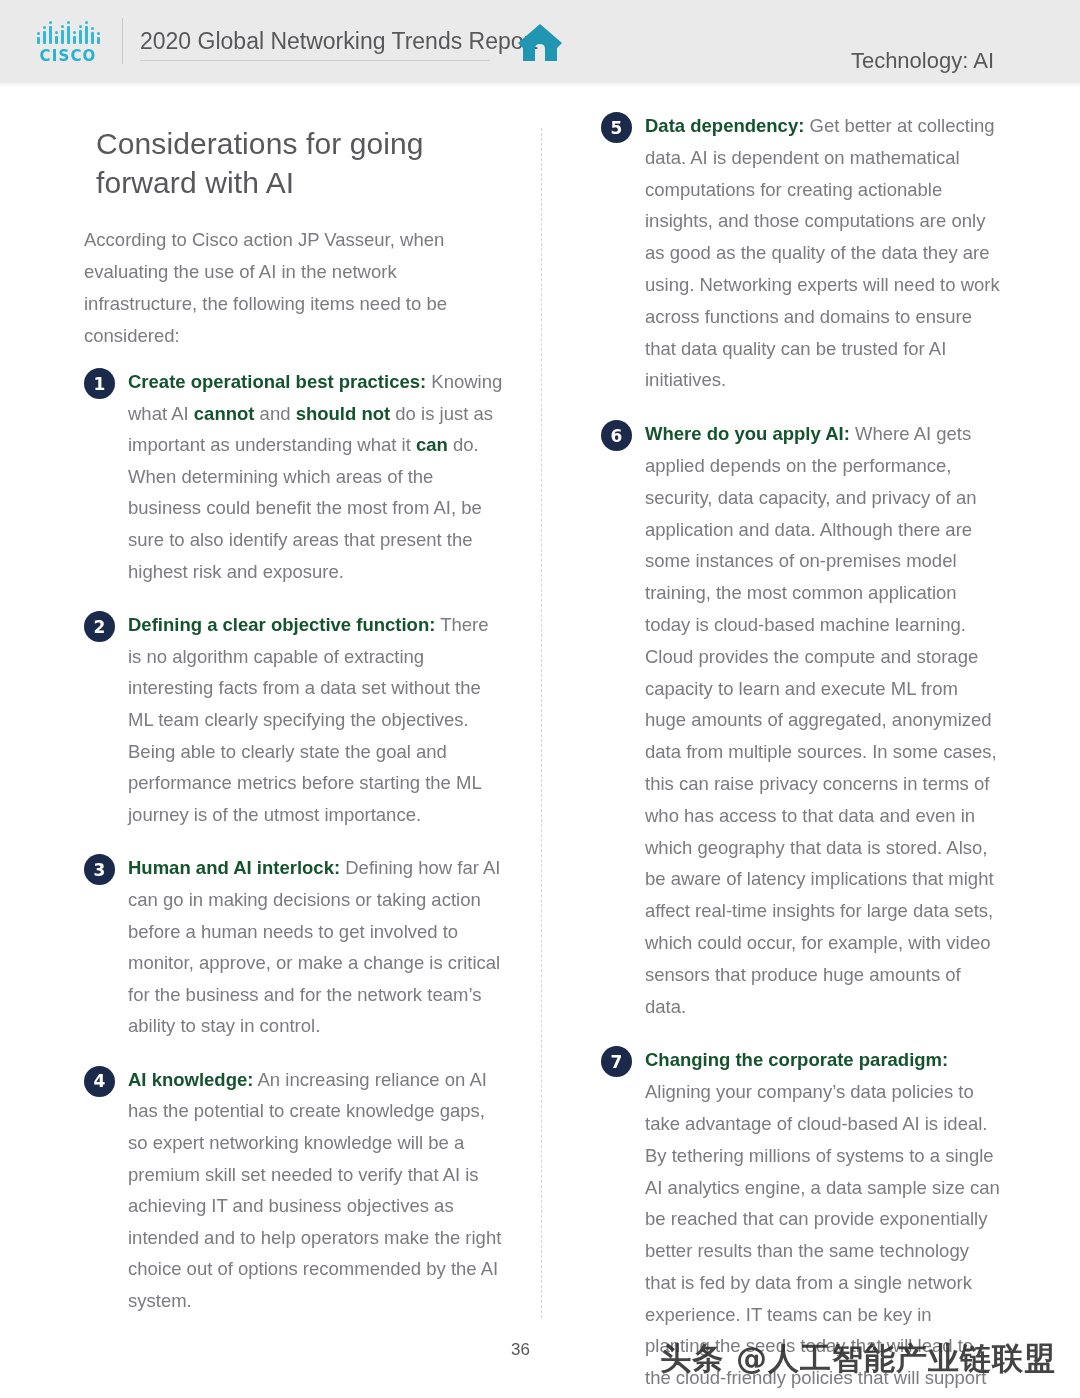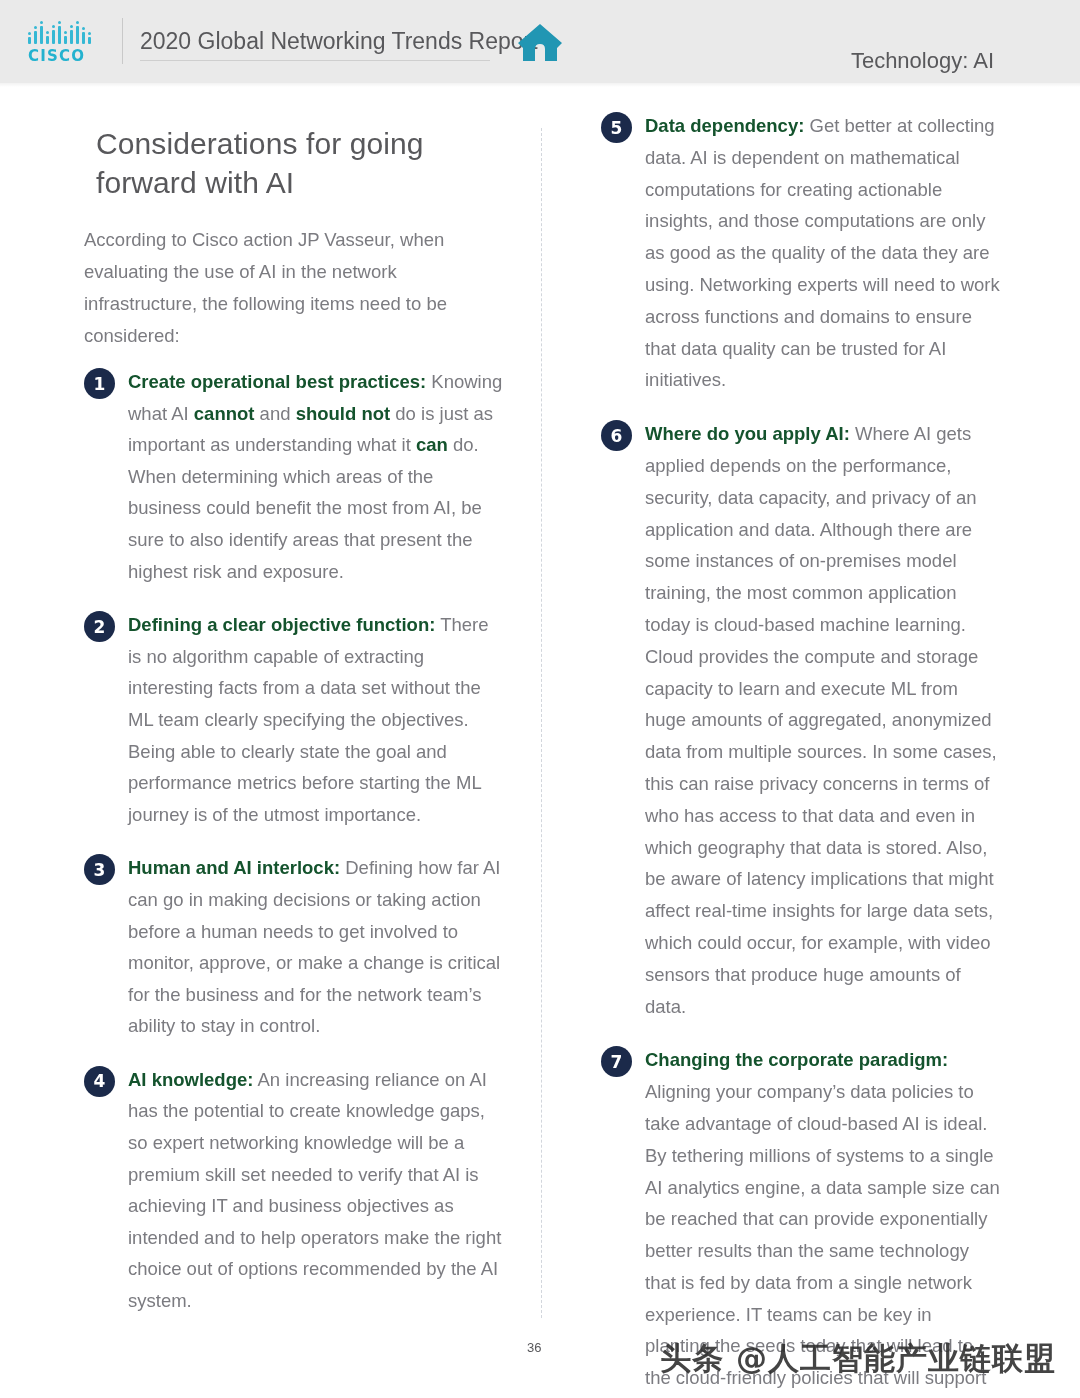--- a/index.html
+++ b/index.html
@@ -37,21 +37,21 @@
   }
 
   .cisco-logo {
     position: absolute;
     left: 28px;
     top: 16px;
     width: 80px;
     height: 52px;
     display: flex;
     flex-direction: column;
-    align-items: flex-start;
+    align-items: center;
     justify-content: center;
   }
   .cisco-bars {
     display: flex;
     align-items: flex-end;
     height: 24px;
     gap: 3px;
   }
   .cisco-bar-wrap {
     display: flex;
@@ -202,23 +202,23 @@
   .item-text b {
     color: #14532d;
     font-weight: 700;
   }
 
   .col-right .item-text { line-height: 31.8px; }
 
   
   .page-number {
     position: absolute;
-    left: 527px;
+    left: 511px;
     top: 1340px;
-    font-size: 13px;
+    font-size: 17px;
     color: #58585b;
   }
   .watermark {
     position: absolute;
     right: 24px;
     top: 1338px;
     font-size: 31px;
     font-weight: 700;
     color: #2b2b2b;
     letter-spacing: 1px;

